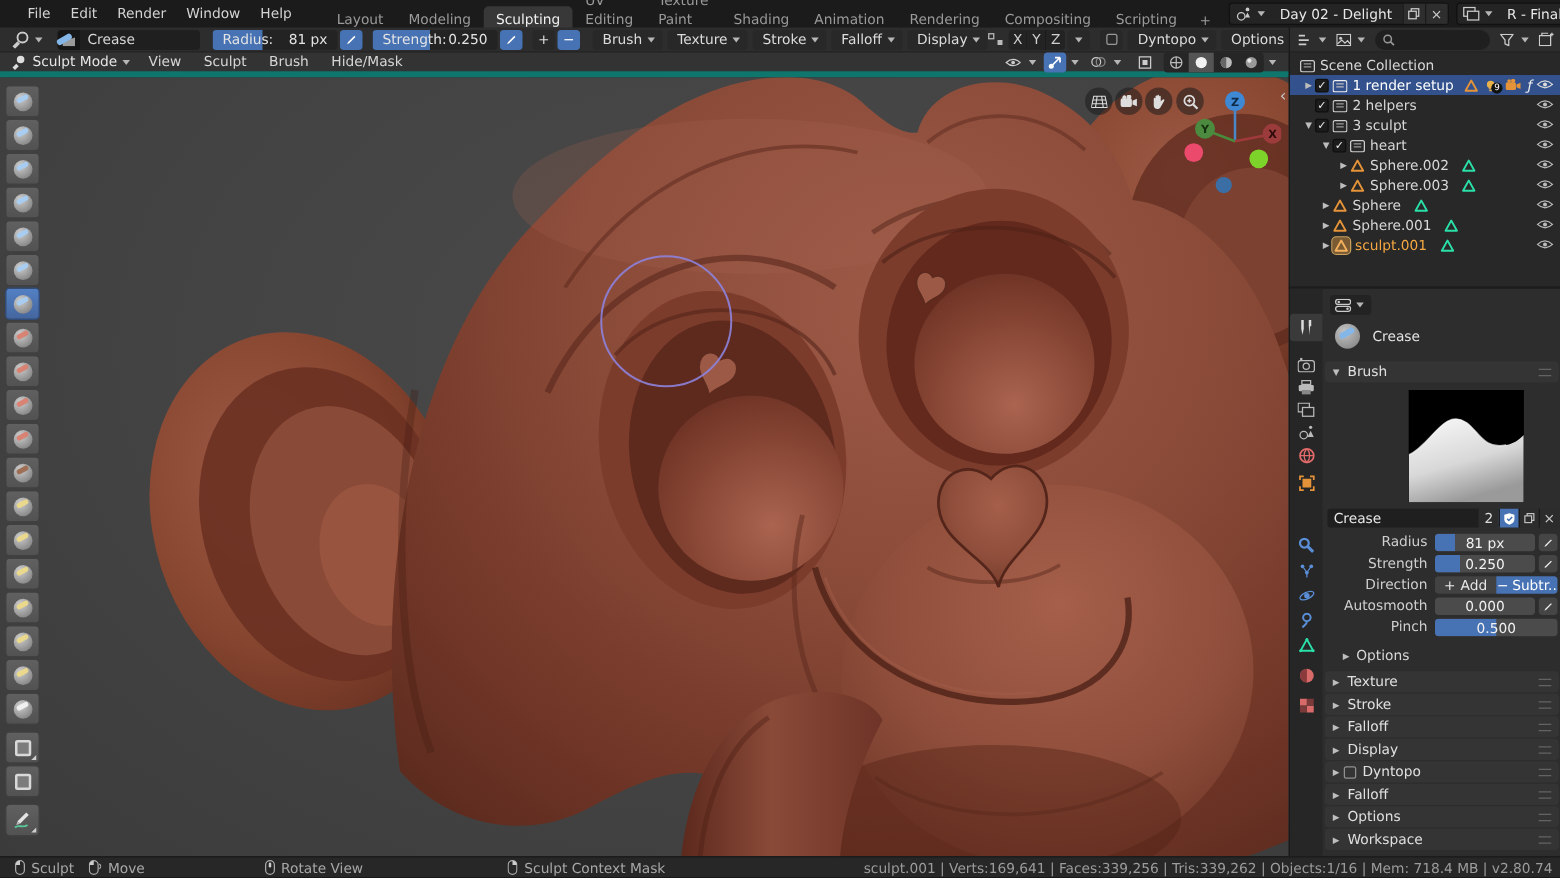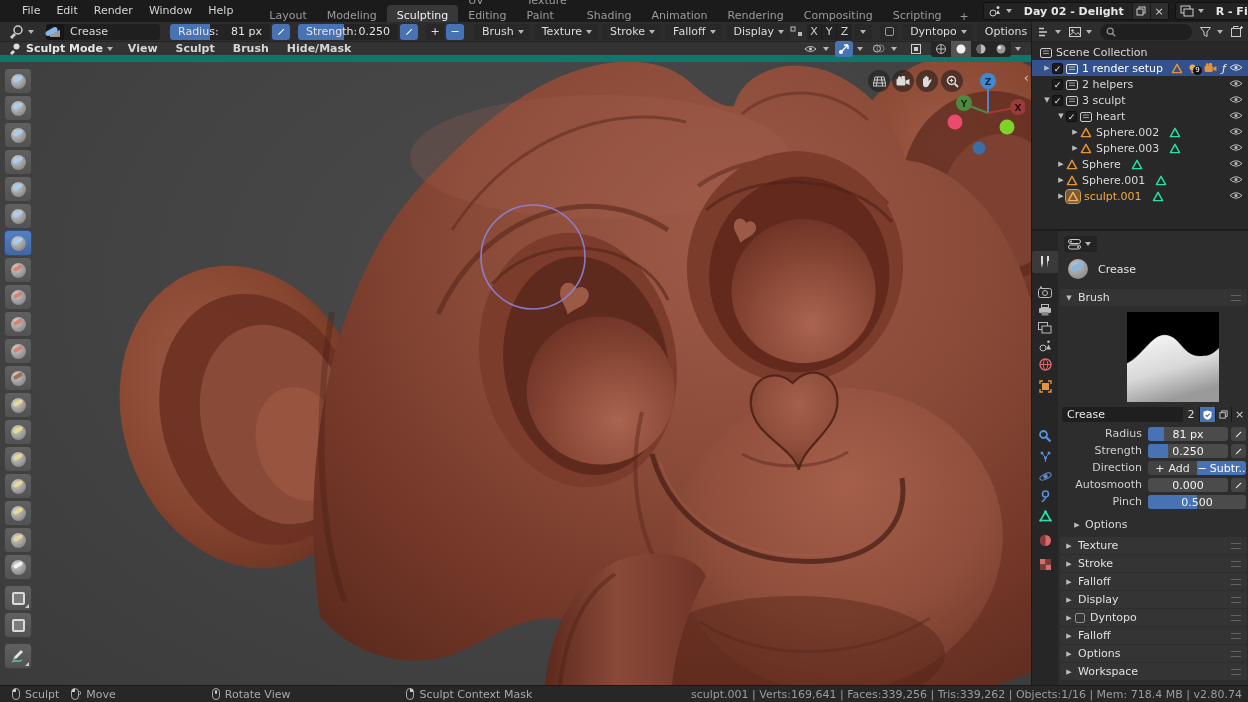--- a/index.html
+++ b/index.html
@@ -12,21 +12,21 @@
   #topbar { position:absolute; left:0; top:0; width:1248px; height:22px; background:#1b1b1b;
             display:flex; align-items:center; }
   .logo { width:18px; height:14px; margin:0 6px 0 8px; }
   .menu-item { padding:0 8px; line-height:22px; color:#d4d4d4; cursor:default; }
   .tabs { display:flex; margin-left:18px; height:20px; align-items:flex-end;margin-top:12px; }
   .tab { padding:3px 10px 4px; color:#9a9a9a; border-radius:4px 4px 0 0; line-height:15px; }
   .tab.active { background:#383838; color:#f0f0f0; }
   .tab-add { padding:3px 8px 4px; color:#9a9a9a; }
   .id-widget { display:flex; align-items:center; height:18px; background:#242424; border:1px solid #111;
                border-radius:3px; margin-left:6px; }
-  .id-widget .val { padding:0 8px; color:#e8e8e8; white-space:nowrap;font-weight:bold; }
+  .id-widget .val { padding:0 8px; color:#e8e8e8; white-space:nowrap; }
   .mini-btn { width:18px; height:16px; display:flex; align-items:center; justify-content:center;
               background:#2e2e2e; border-left:1px solid #1a1a1a; color:#cfcfcf; }
   .mini-btn:first-child { border-left:none; }
   .caret { width:0; height:0; border-left:3px solid transparent; border-right:3px solid transparent;
            border-top:4px solid #b6b6b6; margin:0 4px; flex:none; }
 
   
   #toolsettings { position:absolute; left:0; top:22px; width:1031px; height:20px; background:#2d2d2d;
                   display:flex; align-items:center; border-bottom:1px solid #232323; }
   .ts-group { display:flex; align-items:center; height:16px; margin-left:4px; }
@@ -37,21 +37,21 @@
   .drop-btn { display:flex; align-items:center; height:16px; background:#282828; border-radius:3px;
               padding:0 2px 0 8px; margin-left:4px; color:#dcdcdc; }
   .sq-btn { width:18px; height:16px; border-radius:3px; background:#282828; display:flex;
             align-items:center; justify-content:center; margin-left:2px; color:#ddd; }
   .sq-btn.blue { background:#4772b3; color:#fff; }
   .toggle-xyz { width:15px; height:16px; background:#232323; display:flex; align-items:center;
                 justify-content:center; color:#cfcfcf; border-right:1px solid #1b1b1b; }
 
   
   #vheader { position:absolute; left:0; top:42px; width:1031px; height:20px; background:#333333;
-             display:flex; align-items:center; border-bottom:7px solid #0f766e;font-weight:bold; }
+             display:flex; align-items:center; border-bottom:5px solid #0f766e; }
   .vh-menu { padding:0 9px; color:#d6d6d6; line-height:20px;text-align:right; }
   .mode-box { display:flex; align-items:center; margin-left:4px; padding:0 2px 0 4px; height:18px;
               border-radius:3px; color:#e6e6e6; }
   .vh-right { margin-left:auto; display:flex; align-items:center; margin-right:6px; }
   .vh-icon { width:18px; height:16px; border-radius:3px; display:flex; align-items:center;
              justify-content:center; margin-left:2px; color:#cfcfcf; }
   .vh-icon.blue { background:#4772b3; }
   .shade-cluster { display:flex; margin-left:6px; background:#262626; border-radius:3px; overflow:hidden; }
   .shade-btn { width:20px; height:16px; display:flex; align-items:center; justify-content:center; }
   .shade-btn.active { background:#545454; }

